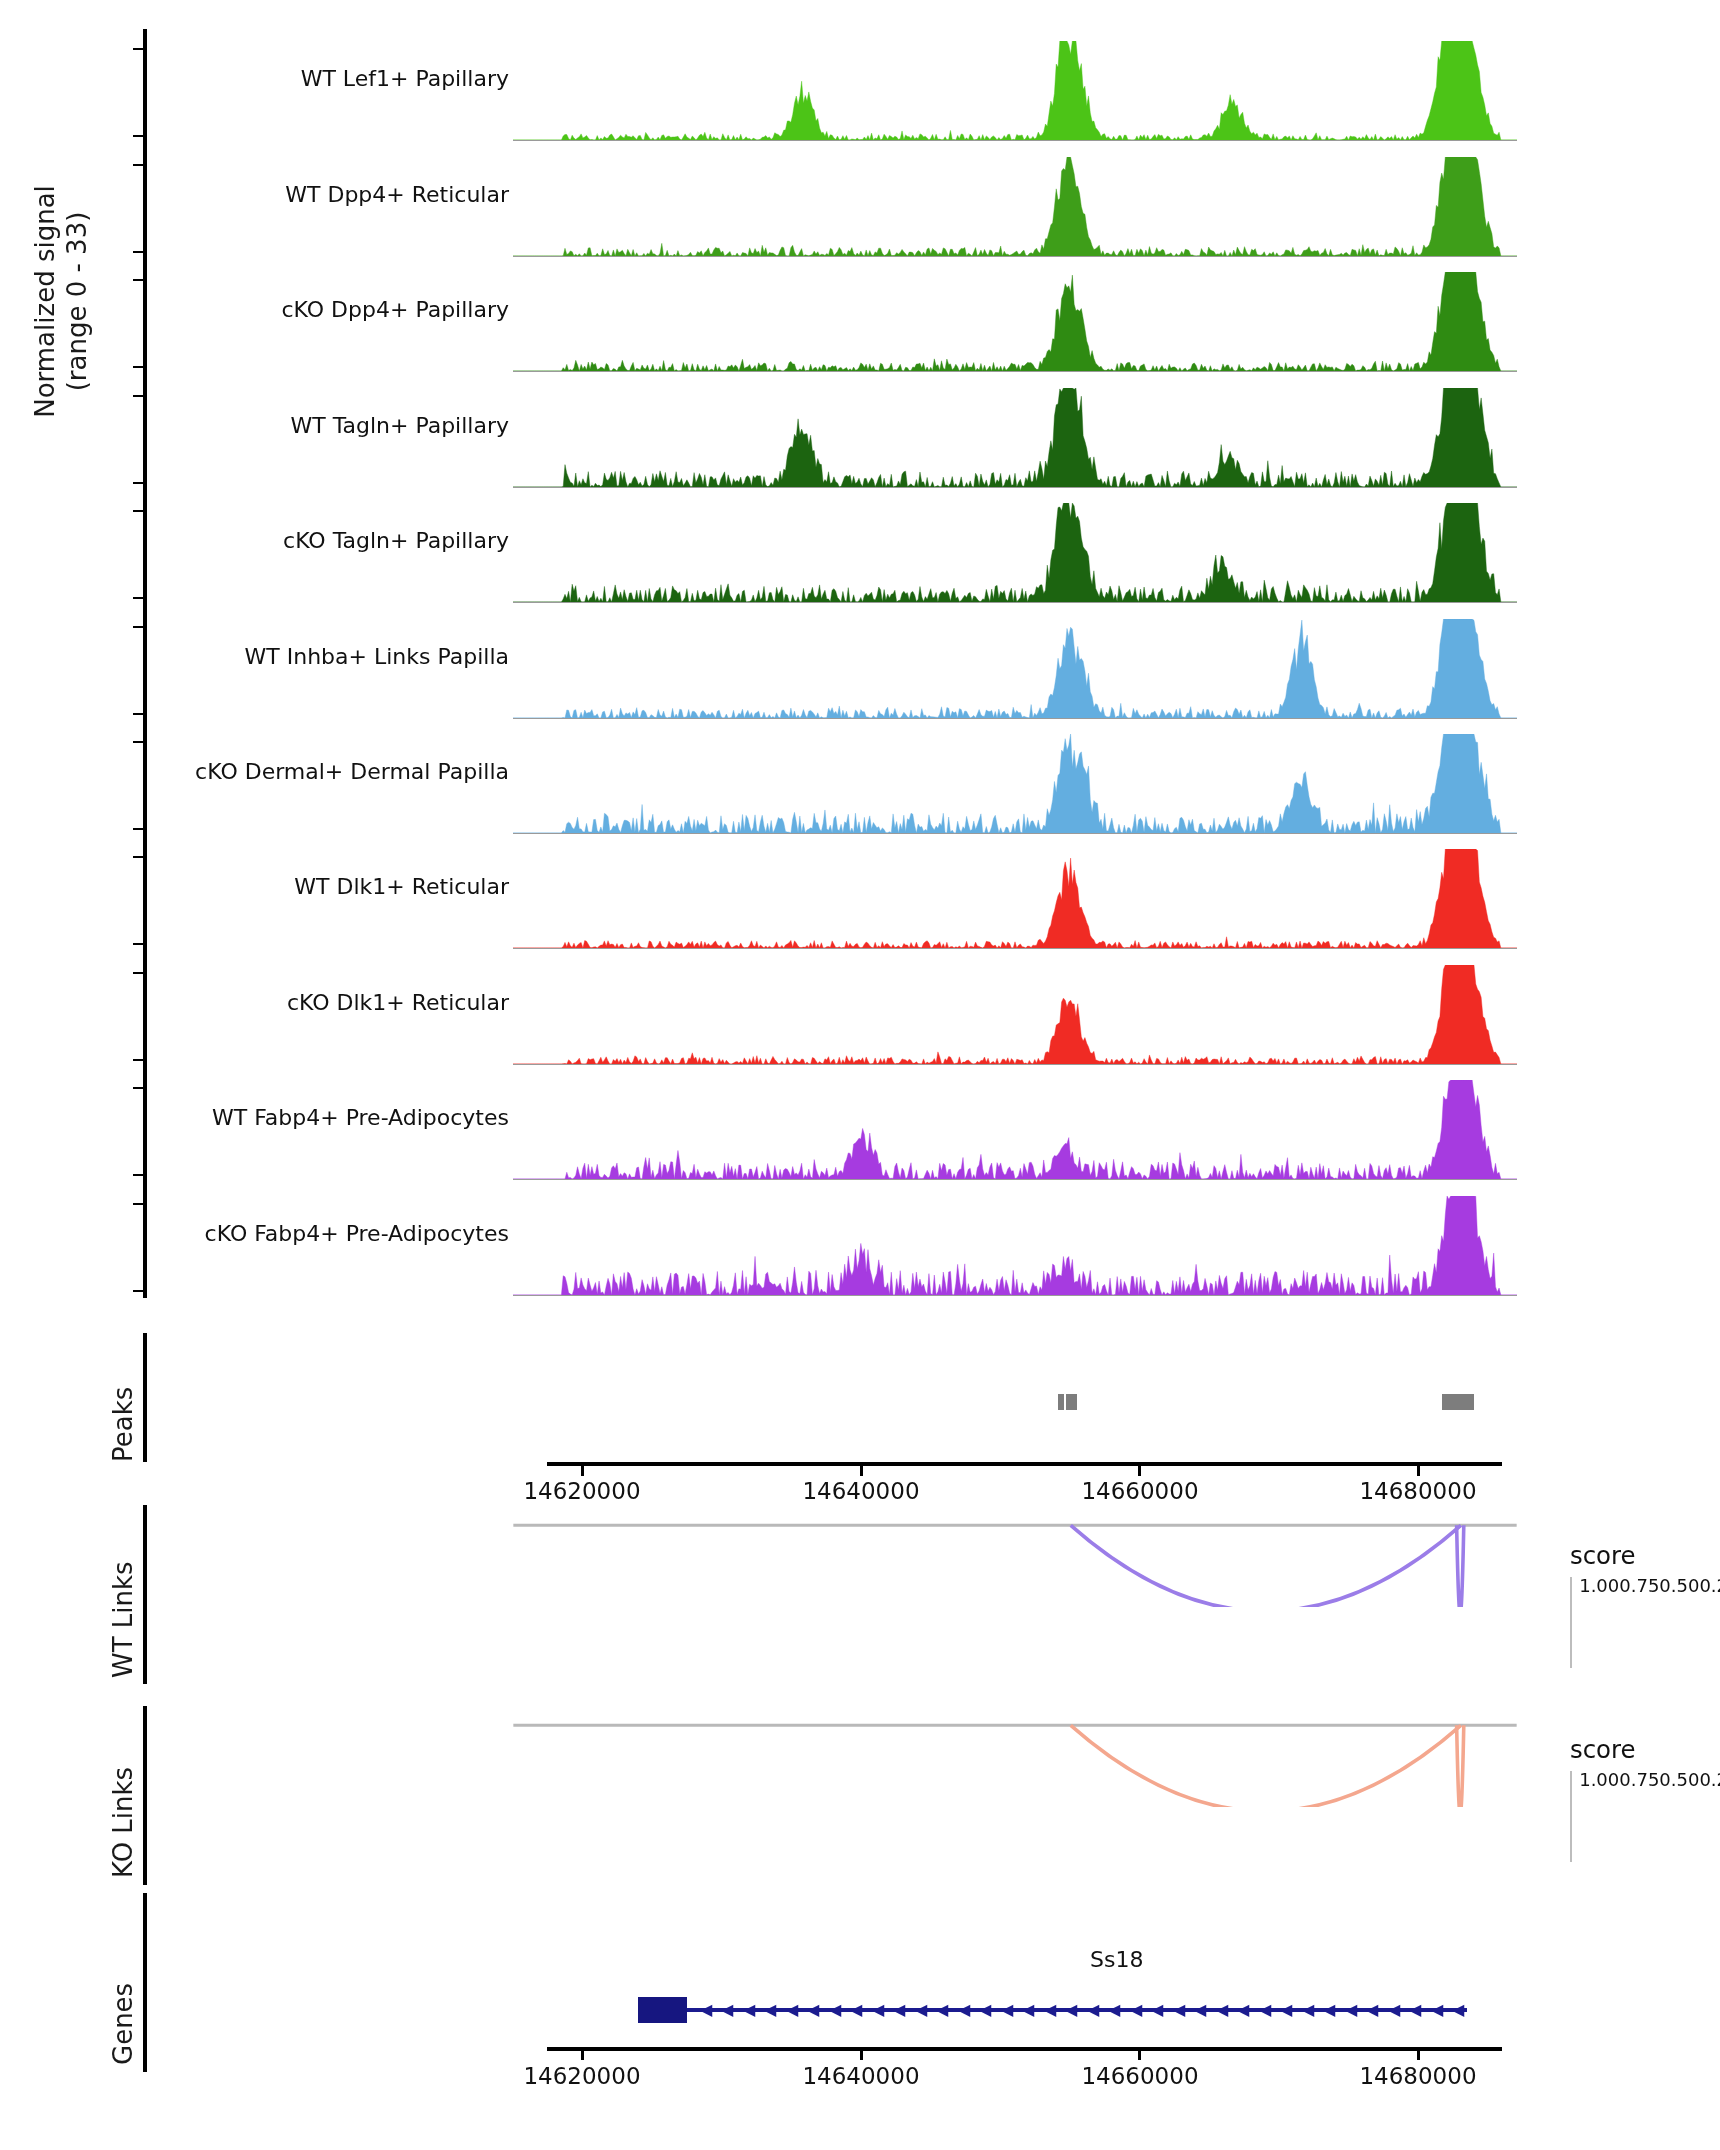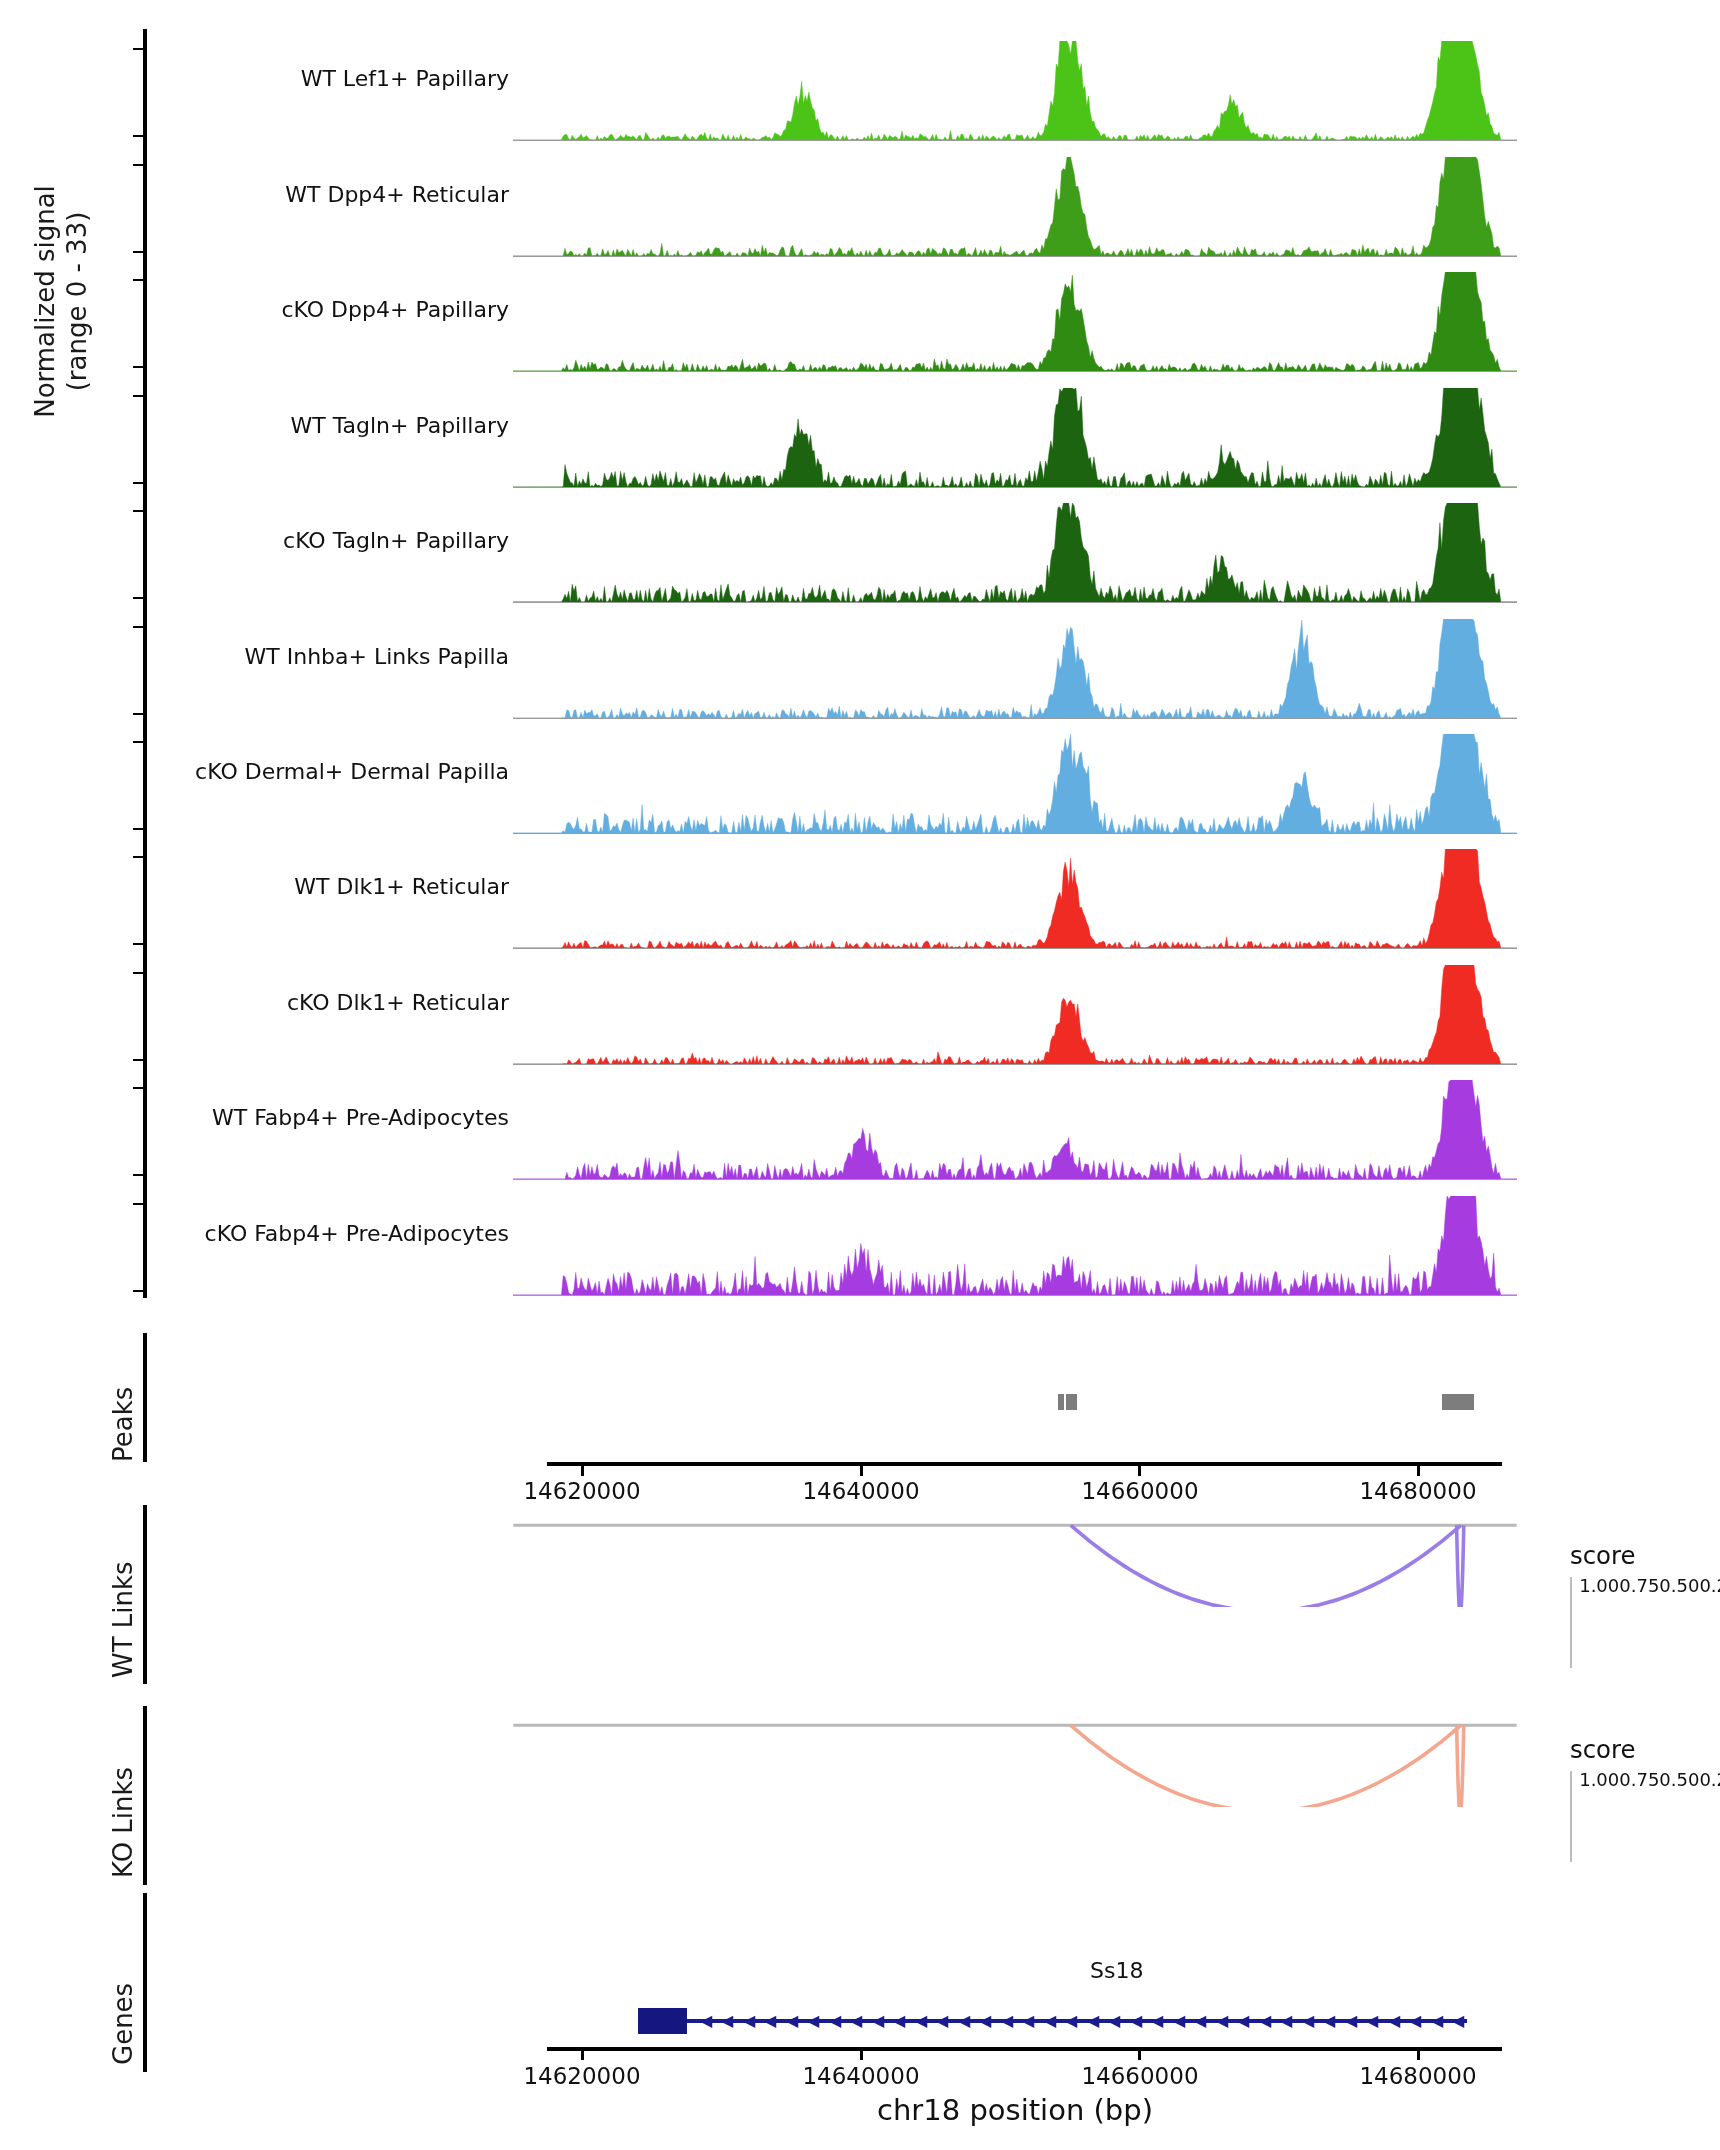--- a/index.html
+++ b/index.html
@@ -248,21 +248,21 @@
   <div class="links-spine" style="left:143px; top:1706px; height:179px;"></div>
   <div class="rot-label" style="left:108px; top:1878px;">KO Links</div>
   <div id="ko-links-plot" style="position: absolute; left: 513px; top: 1721px; width: 1004px; height: 86px;"><svg width="1004" height="86" viewBox="0 0 1400 120">
         <line x1="0" y1="6" x2="1400" y2="6" stroke="#b9b9b9" stroke-width="4"></line>
         <path d="M 777.7777777777778 6 Q 1050 245.99999999999997 1322.2222222222222 6" fill="none" stroke="#F4A78E" stroke-width="5"></path>
         <path d="M 1316.2222222222222 6 Q 1321.2222222222222 252 1326.2222222222222 6" fill="none" stroke="#F4A78E" stroke-width="5"></path>
       </svg></div>
 
   <div id="genes-spine"></div>
   <div class="rot-label" style="left:108px; top:2065px;">Genes</div>
-  <div id="genes-plot" style="position: absolute; left: 0px; top: 15px; width: 1721px; height: 0.7px;">
+  <div id="genes-plot" style="position: absolute; left: 0px; top: 4px; width: 1721px; height: 0.7px;">
       <div id="gene-name" style="left: 1090px; top: 1943px;">Ss18</div>
       <div id="gene-body" style="left: 638px; width: 829px; top: 2004px; height: 4.3px;"></div>
       <div id="gene-thick" style="left: 638px; width: 49px; top: 1993px; height: 26px;"></div>
       <div class="gene-arrow" style="left: 700px; top: 1998px;">◀</div>
       <div class="gene-arrow" style="left: 721px; top: 1998px;">◀</div>
       <div class="gene-arrow" style="left: 743px; top: 1998px;">◀</div>
       <div class="gene-arrow" style="left: 764px; top: 1998px;">◀</div>
       <div class="gene-arrow" style="left: 786px; top: 1998px;">◀</div>
       <div class="gene-arrow" style="left: 807px; top: 1998px;">◀</div>
       <div class="gene-arrow" style="left: 829px; top: 1998px;">◀</div>
@@ -301,21 +301,20 @@
       <div class="axis-line" style="left: 547px; width: 955px; top: 2047px;"></div>
       <div class="axis-tick" style="left: 581px; top: 2050px;"></div>
       <div class="axis-ticklabel" style="left: 489px; top: 2063px;">14620000</div>
       <div class="axis-tick" style="left: 860px; top: 2050px;"></div>
       <div class="axis-ticklabel" style="left: 768px; top: 2063px;">14640000</div>
       <div class="axis-tick" style="left: 1138px; top: 2050px;"></div>
       <div class="axis-ticklabel" style="left: 1047px; top: 2063px;">14660000</div>
       <div class="axis-tick" style="left: 1417px; top: 2050px;"></div>
       <div class="axis-ticklabel" style="left: 1325px; top: 2063px;">14680000</div>
     </div>
-  <div id="xlabel" style="top:2093px;">chr18 position (bp)</div>
 
   <div class="legend" id="legend-wt" style="left:1570px; top:1541px;">
     <div class="legend-title">score</div>
     <div class="legend-body">
       <div class="legend-bar" id="legend-bar-wt" style="background: linear-gradient(rgb(75, 22, 209), rgb(255, 255, 255));"></div>
       <div class="legend-ticks">
         <span>1.00</span>
         <span>0.75</span>
         <span>0.50</span>
         <span>0.25</span>

